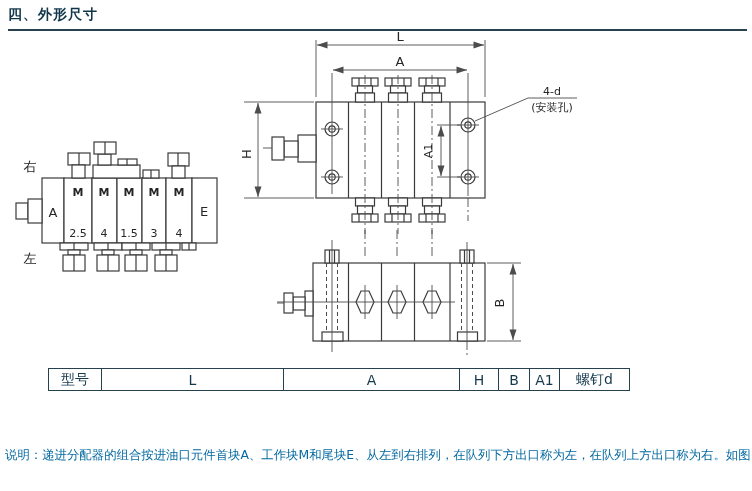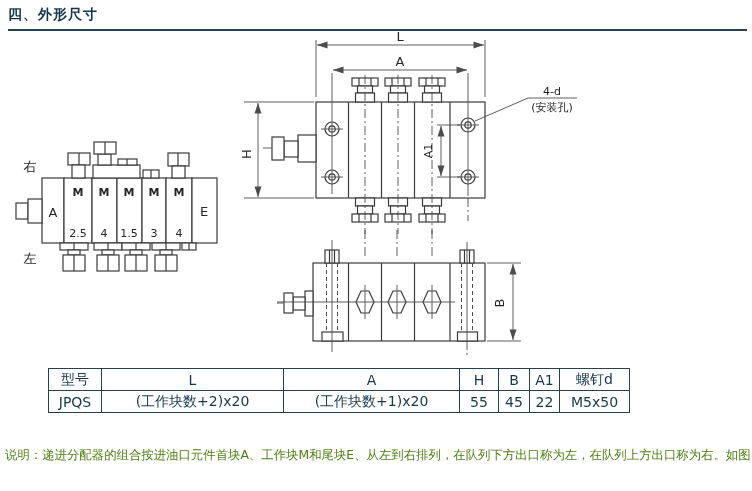--- a/index.html
+++ b/index.html
@@ -1,21 +1,21 @@
 <!DOCTYPE html>
 <html><head>
 <meta charset="utf-8">
 <style>
   html,body{margin:0;padding:0;background:#fff;}
   #page{position:relative;width:752px;height:491px;background:#ffffff;
         font-family:"DejaVu Sans",sans-serif;color:#15384c;overflow:hidden;}
   .title{position:absolute;left:8px;top:6px;font-size:14px;font-weight:bold;letter-spacing:1px;color:#12364a;}
   .rule{position:absolute;left:8px;top:29px;width:739px;height:2px;background:#28424f;}
   svg{position:absolute;overflow:visible;}
-  .note{position:absolute;left:5px;top:447px;width:747px;font-size:12.4px;color:#4d7c0f;white-space:nowrap;}
+  .note{position:absolute;left:5px;top:447px;width:747px;font-size:12.4px;color:#0369a1;white-space:nowrap;}
   table.spec{position:absolute;left:11px;top:368px;border-collapse:collapse;table-layout:fixed;
              font-size:14px;color:#15384c;background:#fff;margin-left:37px;}
   table.spec th,table.spec td{border:1.5px solid #26404d;text-align:center;padding:0;height:21px;font-weight:normal;}
   
   .ln{stroke:#3b3b3b;stroke-width:1.2;fill:none;}
   .fw{stroke:#3b3b3b;stroke-width:1.2;fill:#ffffff;}
   .thin{stroke:#4c4c4c;stroke-width:0.9;fill:none;}
   .cl{stroke:#4c4c4c;stroke-width:0.9;fill:none;stroke-dasharray:9 3 2 3;}
   .dash{stroke:#4c4c4c;stroke-width:1;fill:none;stroke-dasharray:4 3;}
   .dtxt{fill:#262626;font-size:13px;font-family:"DejaVu Sans",sans-serif;}
@@ -284,27 +284,18 @@
           <th>型号</th>
           <th>L</th>
           <th>A</th>
           <th>H</th>
           <th>B</th>
           <th>A1</th>
           <th>螺钉d</th>
         </tr>
       </thead>
       <tbody>
-        <tr>
-          <td>JPQS</td>
-          <td>(工作块数+2)x20</td>
-          <td>(工作块数+1)x20</td>
-          <td>55</td>
-          <td>45</td>
-          <td>22</td>
-          <td>M5x50</td>
-        </tr>
       </tbody>
     </table>
 
   <div class="note">说明：递进分配器的组合按进油口元件首块A、工作块M和尾块E、从左到右排列，在队列下方出口称为左，在队列上方出口称为右。如图</div>
 
 </div>
 
 </body></html>

